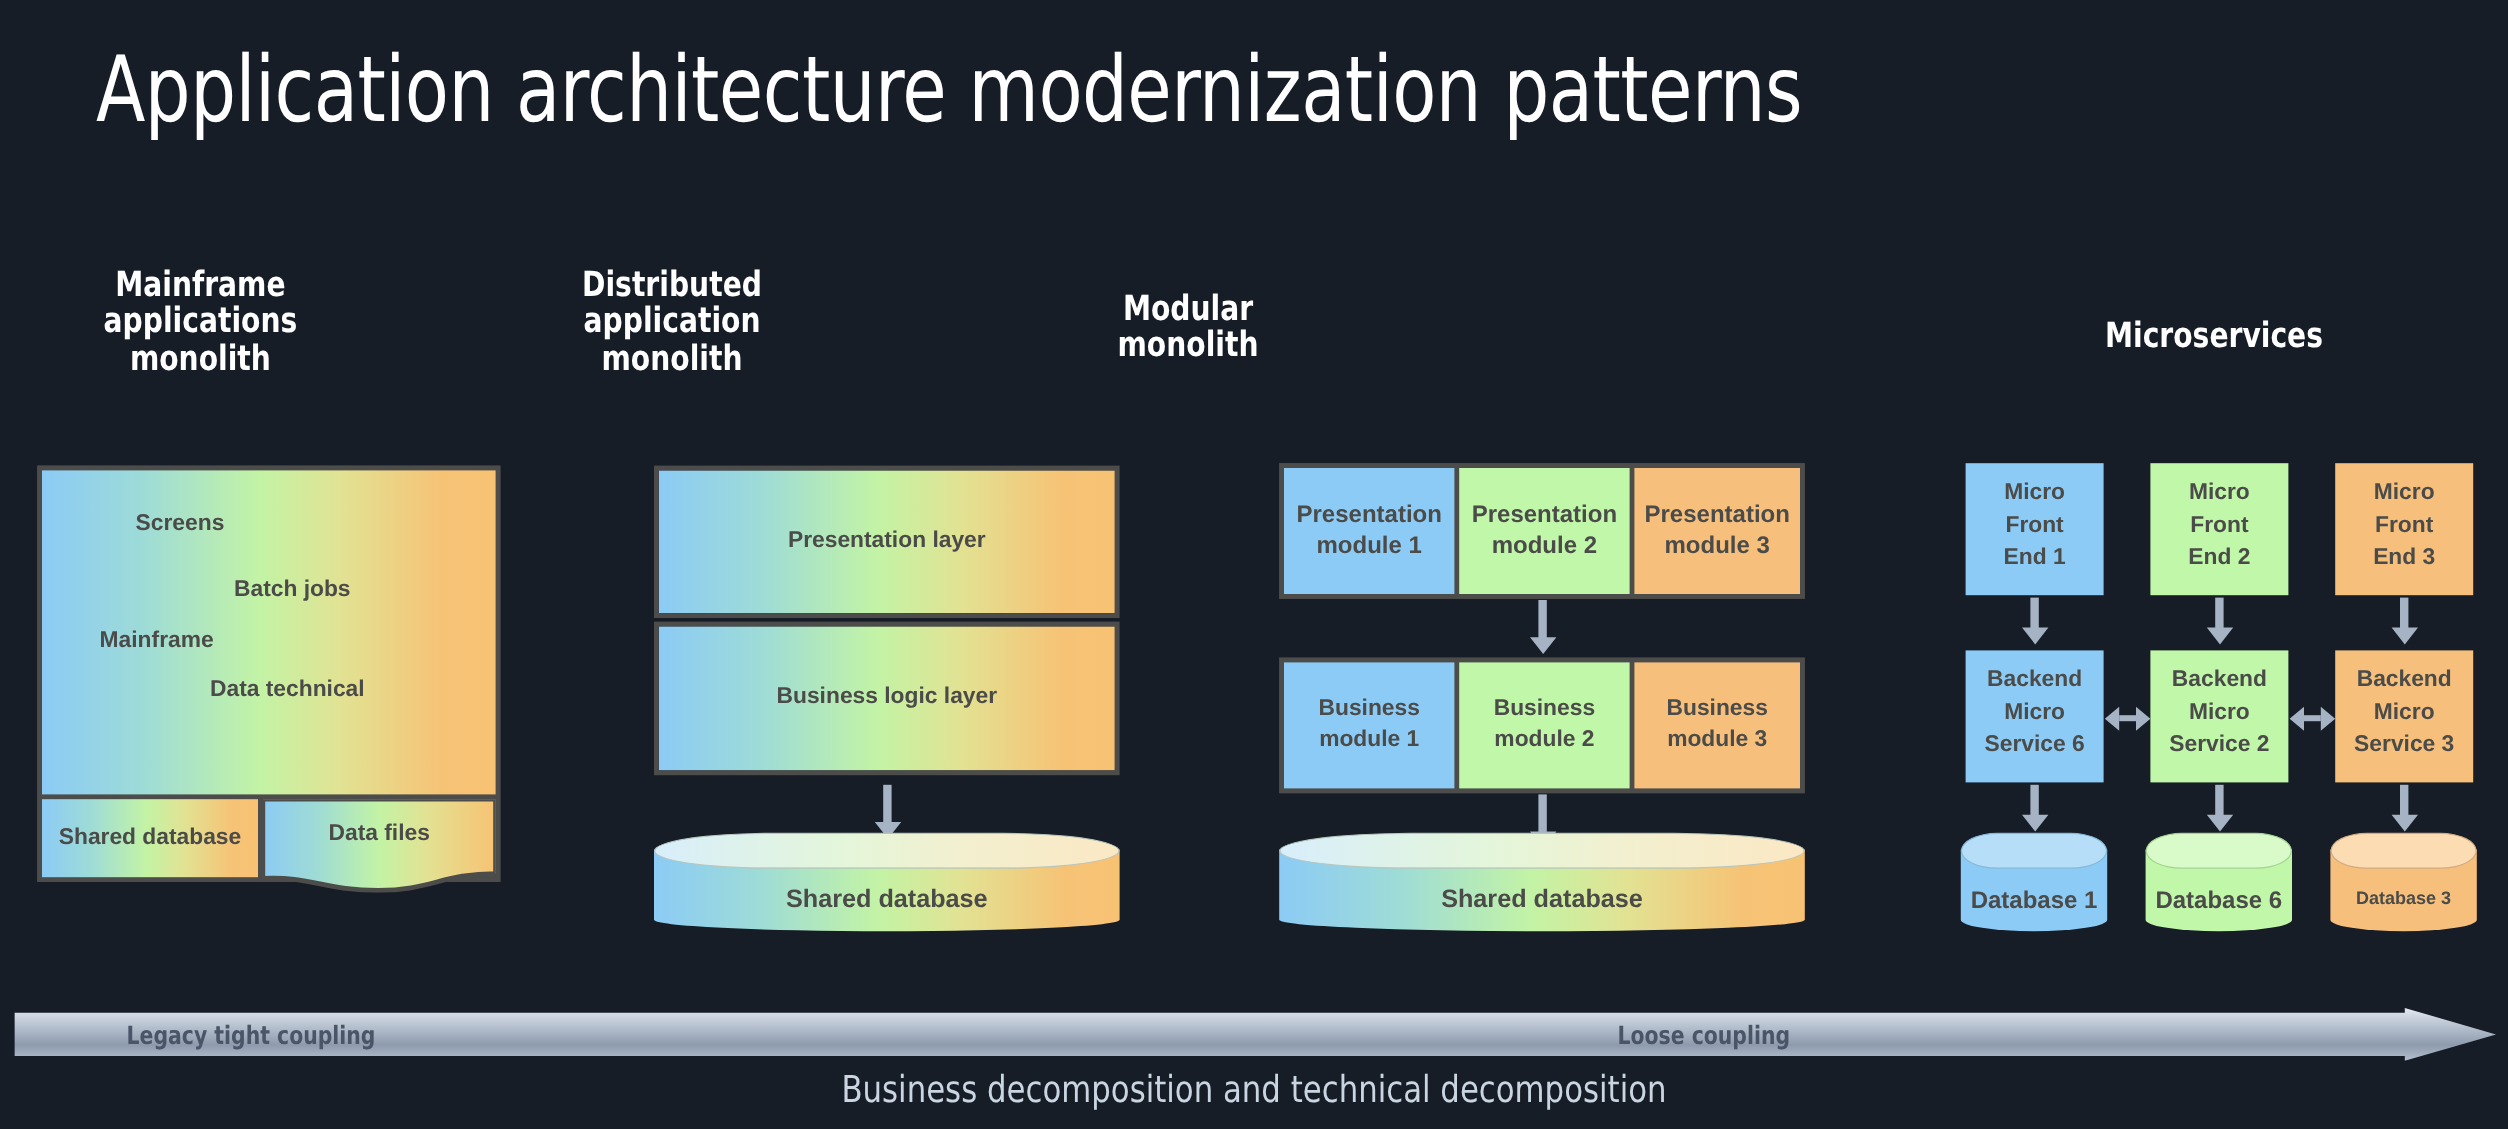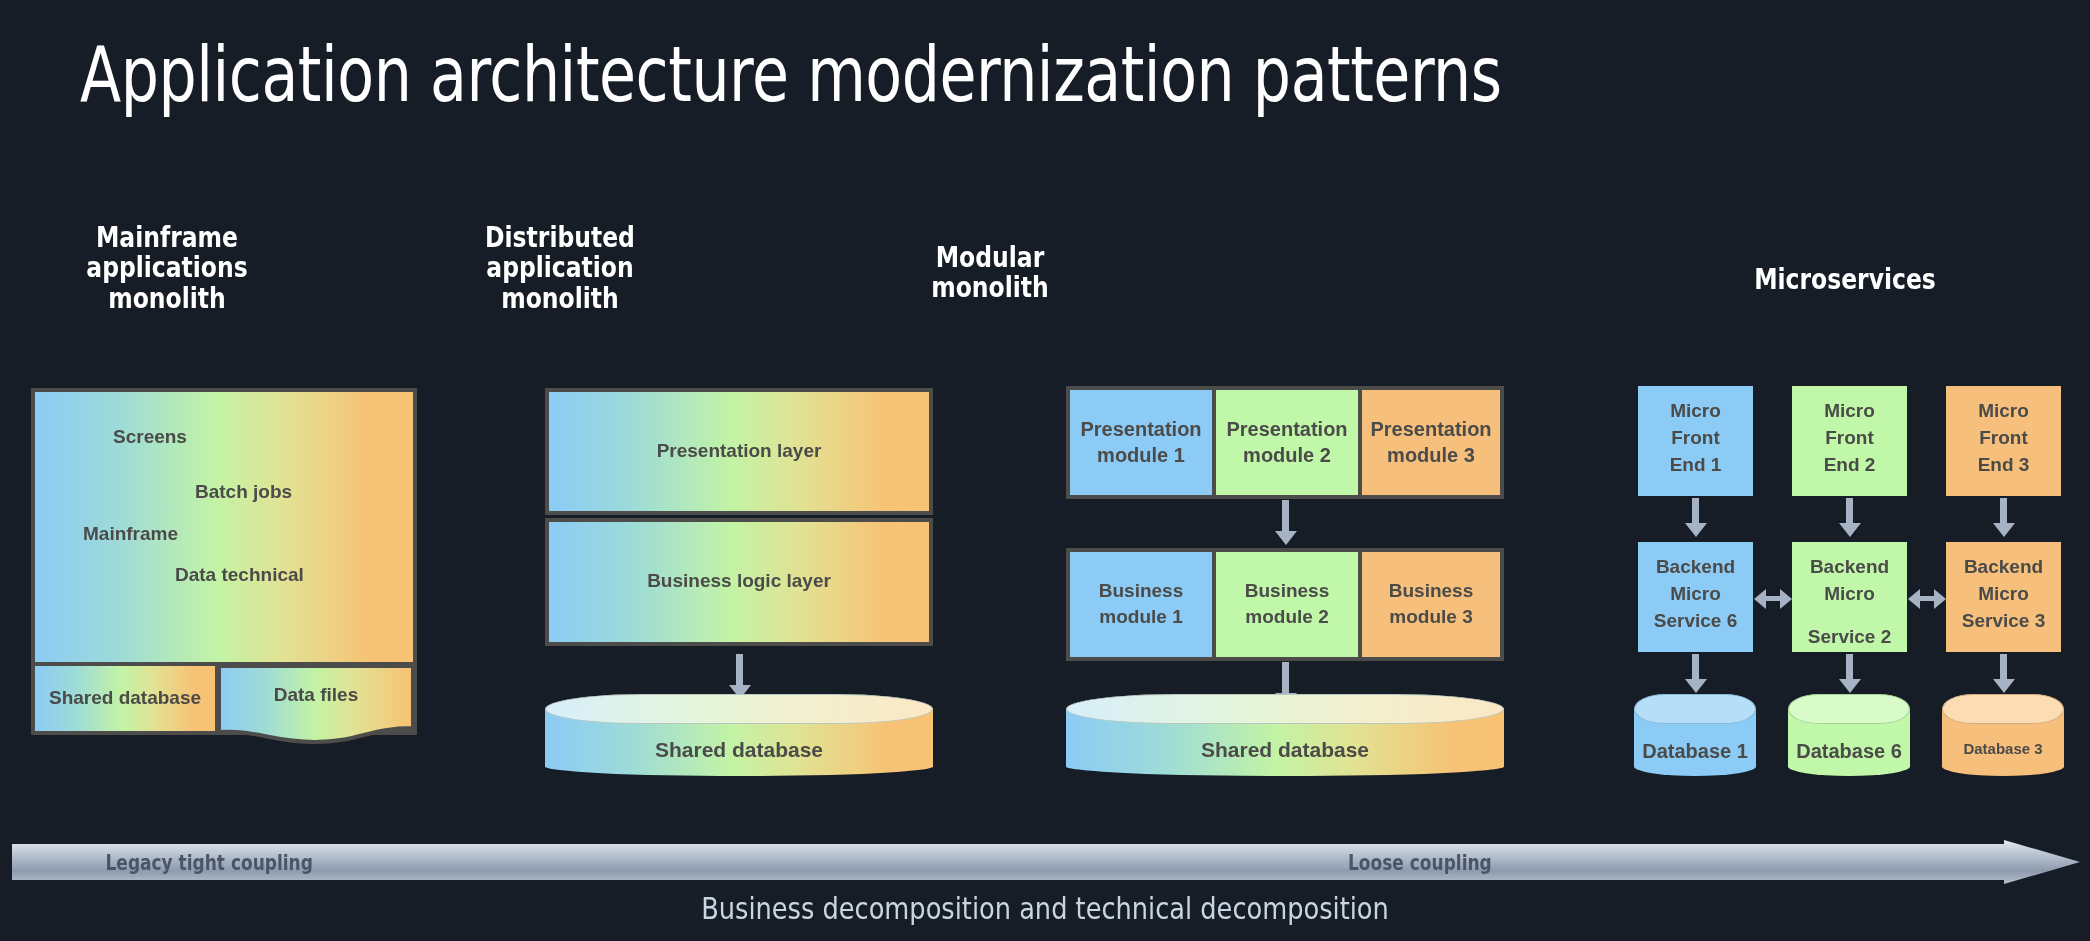--- a/index.html
+++ b/index.html
@@ -217,21 +217,21 @@
   <div class="varrow" style="left:2000px;top:498px;height:26px;"></div>
 
   <div class="bx c-blue" style="left:1638px;top:542px;width:115px;height:110px;">
     <div class="lbl" style="top:14px;">Backend</div>
     <div class="lbl" style="top:41px;">Micro</div>
     <div class="lbl" style="top:68px;font-size:19px;">Service 6</div>
   </div>
   <div class="bx c-green" style="left:1792px;top:542px;width:115px;height:110px;">
     <div class="lbl" style="top:14px;">Backend</div>
     <div class="lbl" style="top:41px;">Micro</div>
-    <div class="lbl" style="top:84px;font-size:19px;">Service 2</div>
+    <div class="lbl" style="top:68px;font-size:19px;">Service 2</div>
   </div>
   <div class="bx c-orange" style="left:1946px;top:542px;width:115px;height:110px;">
     <div class="lbl" style="top:14px;">Backend</div>
     <div class="lbl" style="top:41px;">Micro</div>
     <div class="lbl" style="top:68px;font-size:19px;">Service 3</div>
   </div>
 
   <div class="harrow2" style="left:1766px;top:596px;width:14px;"></div>
   <div class="harrow2" style="left:1920px;top:596px;width:14px;"></div>
 

